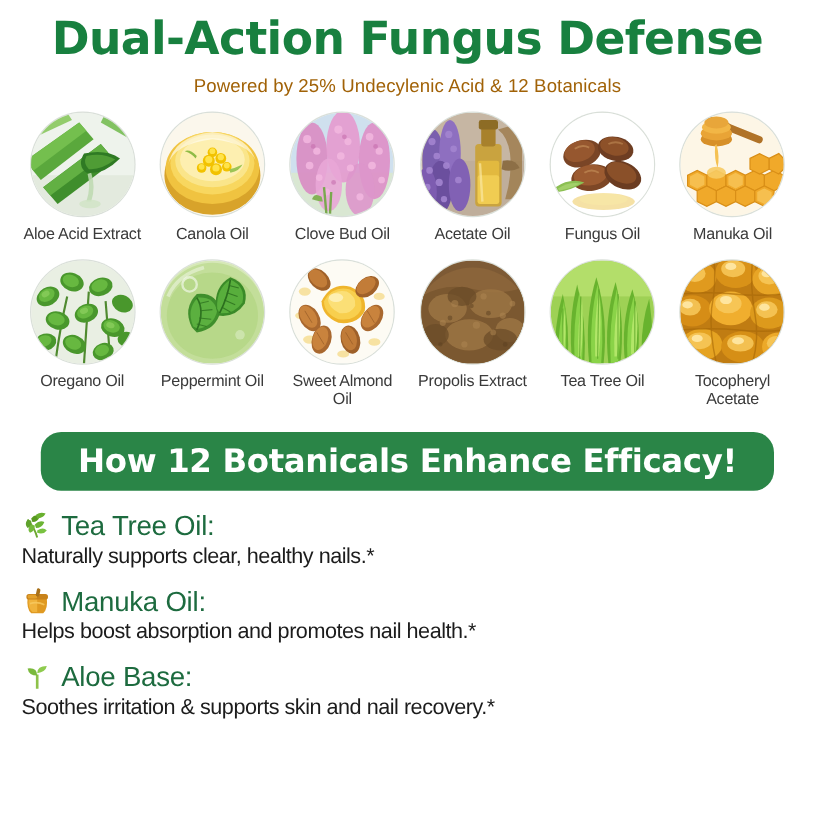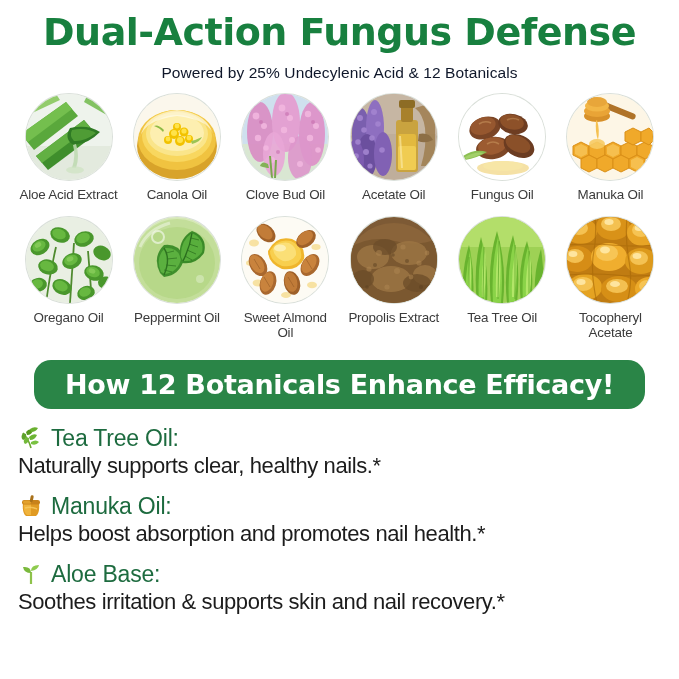--- a/index.html
+++ b/index.html
@@ -23,21 +23,21 @@
     color: #18803f;
     font-size: 38px;
     font-weight: bold;
     letter-spacing: -0.5px;
     line-height: 1;
     padding-top: 13px;
     font-family: "DejaVu Sans", sans-serif;
   }
   .subtitle {
     text-align: center;
-    color: #0f172a;
+    color: #a16207;
     font-size: 15.5px;
     letter-spacing: 0.1px;
     margin-top: 13px;
     font-family: "Liberation Sans", sans-serif;
   }
 
   
   .grid {
     margin-top: 12px;
     padding: 0 18px;
@@ -107,21 +107,21 @@
     position: relative;
   }
   .benefit-title {
     color: #1d6b3f;
     font-size: 23px;
     font-family: "Liberation Sans", sans-serif;
     letter-spacing: -0.2px;
   }
   .benefit-desc {
     color: #1c1c1c;
-    font-size: 22px;
+    font-size: 18px;
     margin-top: 1px;
     font-family: "Liberation Sans", sans-serif;
     letter-spacing: -0.4px;
     white-space: nowrap;
   }
 </style>
 </head>
 <body>
 
 <div class="page">

